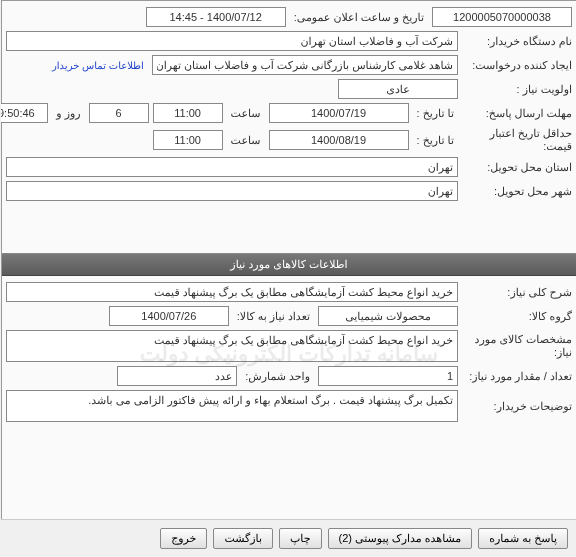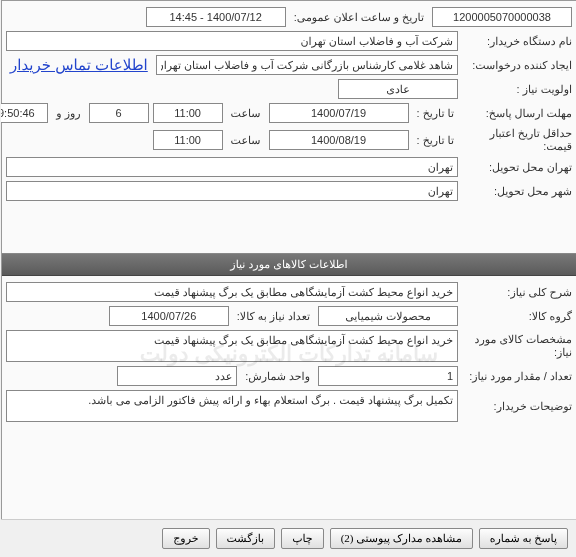--- a/index.html
+++ b/index.html
@@ -71,24 +71,24 @@
 }
 .field-short { width: 120px; text-align: center; }
 .field-med { width: 140px; text-align: center; }
 .field-time { width: 70px; text-align: center; }
 .field-num { width: 60px; text-align: center; }
 .field-long { flex: 1; }
 .field-yellow { background: #ffff99; }
 .readonly { background: #fff; color: #333; }
 .link-btn {
   color: #2244cc;
-  text-decoration: underline;
   cursor: pointer;
-  font-size: 15px;
+  font-size: 10px;
   padding: 0 4px;
+  margin-left: 42px;
 }
 .watermark-area {
   position: relative;
 }
 .watermark {
   position: absolute;
   top: 50%;
   left: 50%;
   transform: translate(-50%, -50%);
   font-size: 22px;
@@ -106,21 +106,21 @@
   position: absolute;
   bottom: 0;
   width: 100%;
   border-top: 1px solid #ccc;
 }
 .btn {
   border: 1px solid #888;
   background: linear-gradient(#fdfdfd, #e0e0e0);
   padding: 3px 10px;
   font-size: 11px;
-  font-family: Liberation Serif, serif;
+  font-family: Liberation Sans, sans-serif;
   cursor: pointer;
   border-radius: 2px;
   display: flex;
   align-items: center;
   gap: 4px;
 }
 textarea.field {
   height: 32px;
   resize: none;
   line-height: 14px;
@@ -169,21 +169,21 @@
 
     <div class="row">
       <span class="label">حداقل تاریخ اعتبار قیمت:</span>
       <span class="label-sm">تا تاریخ :</span>
       <input class="field field-med readonly" readonly="" value="1400/08/19" style="">
       <span class="label-sm">ساعت</span>
       <input class="field field-time readonly" readonly="" value="11:00" style="">
     </div>
 
     <div class="row">
-      <span class="label">تهران محل تحویل:</span>
+      <span class="label">استان محل تحویل:</span>
       <input class="field field-long readonly" readonly="" value="تهران" style="">
     </div>
 
     <div class="row">
       <span class="label">شهر محل تحویل:</span>
       <input class="field field-long readonly" readonly="" value="تهران" style="">
     </div>
   </div>
 
   <div class="section-header">

